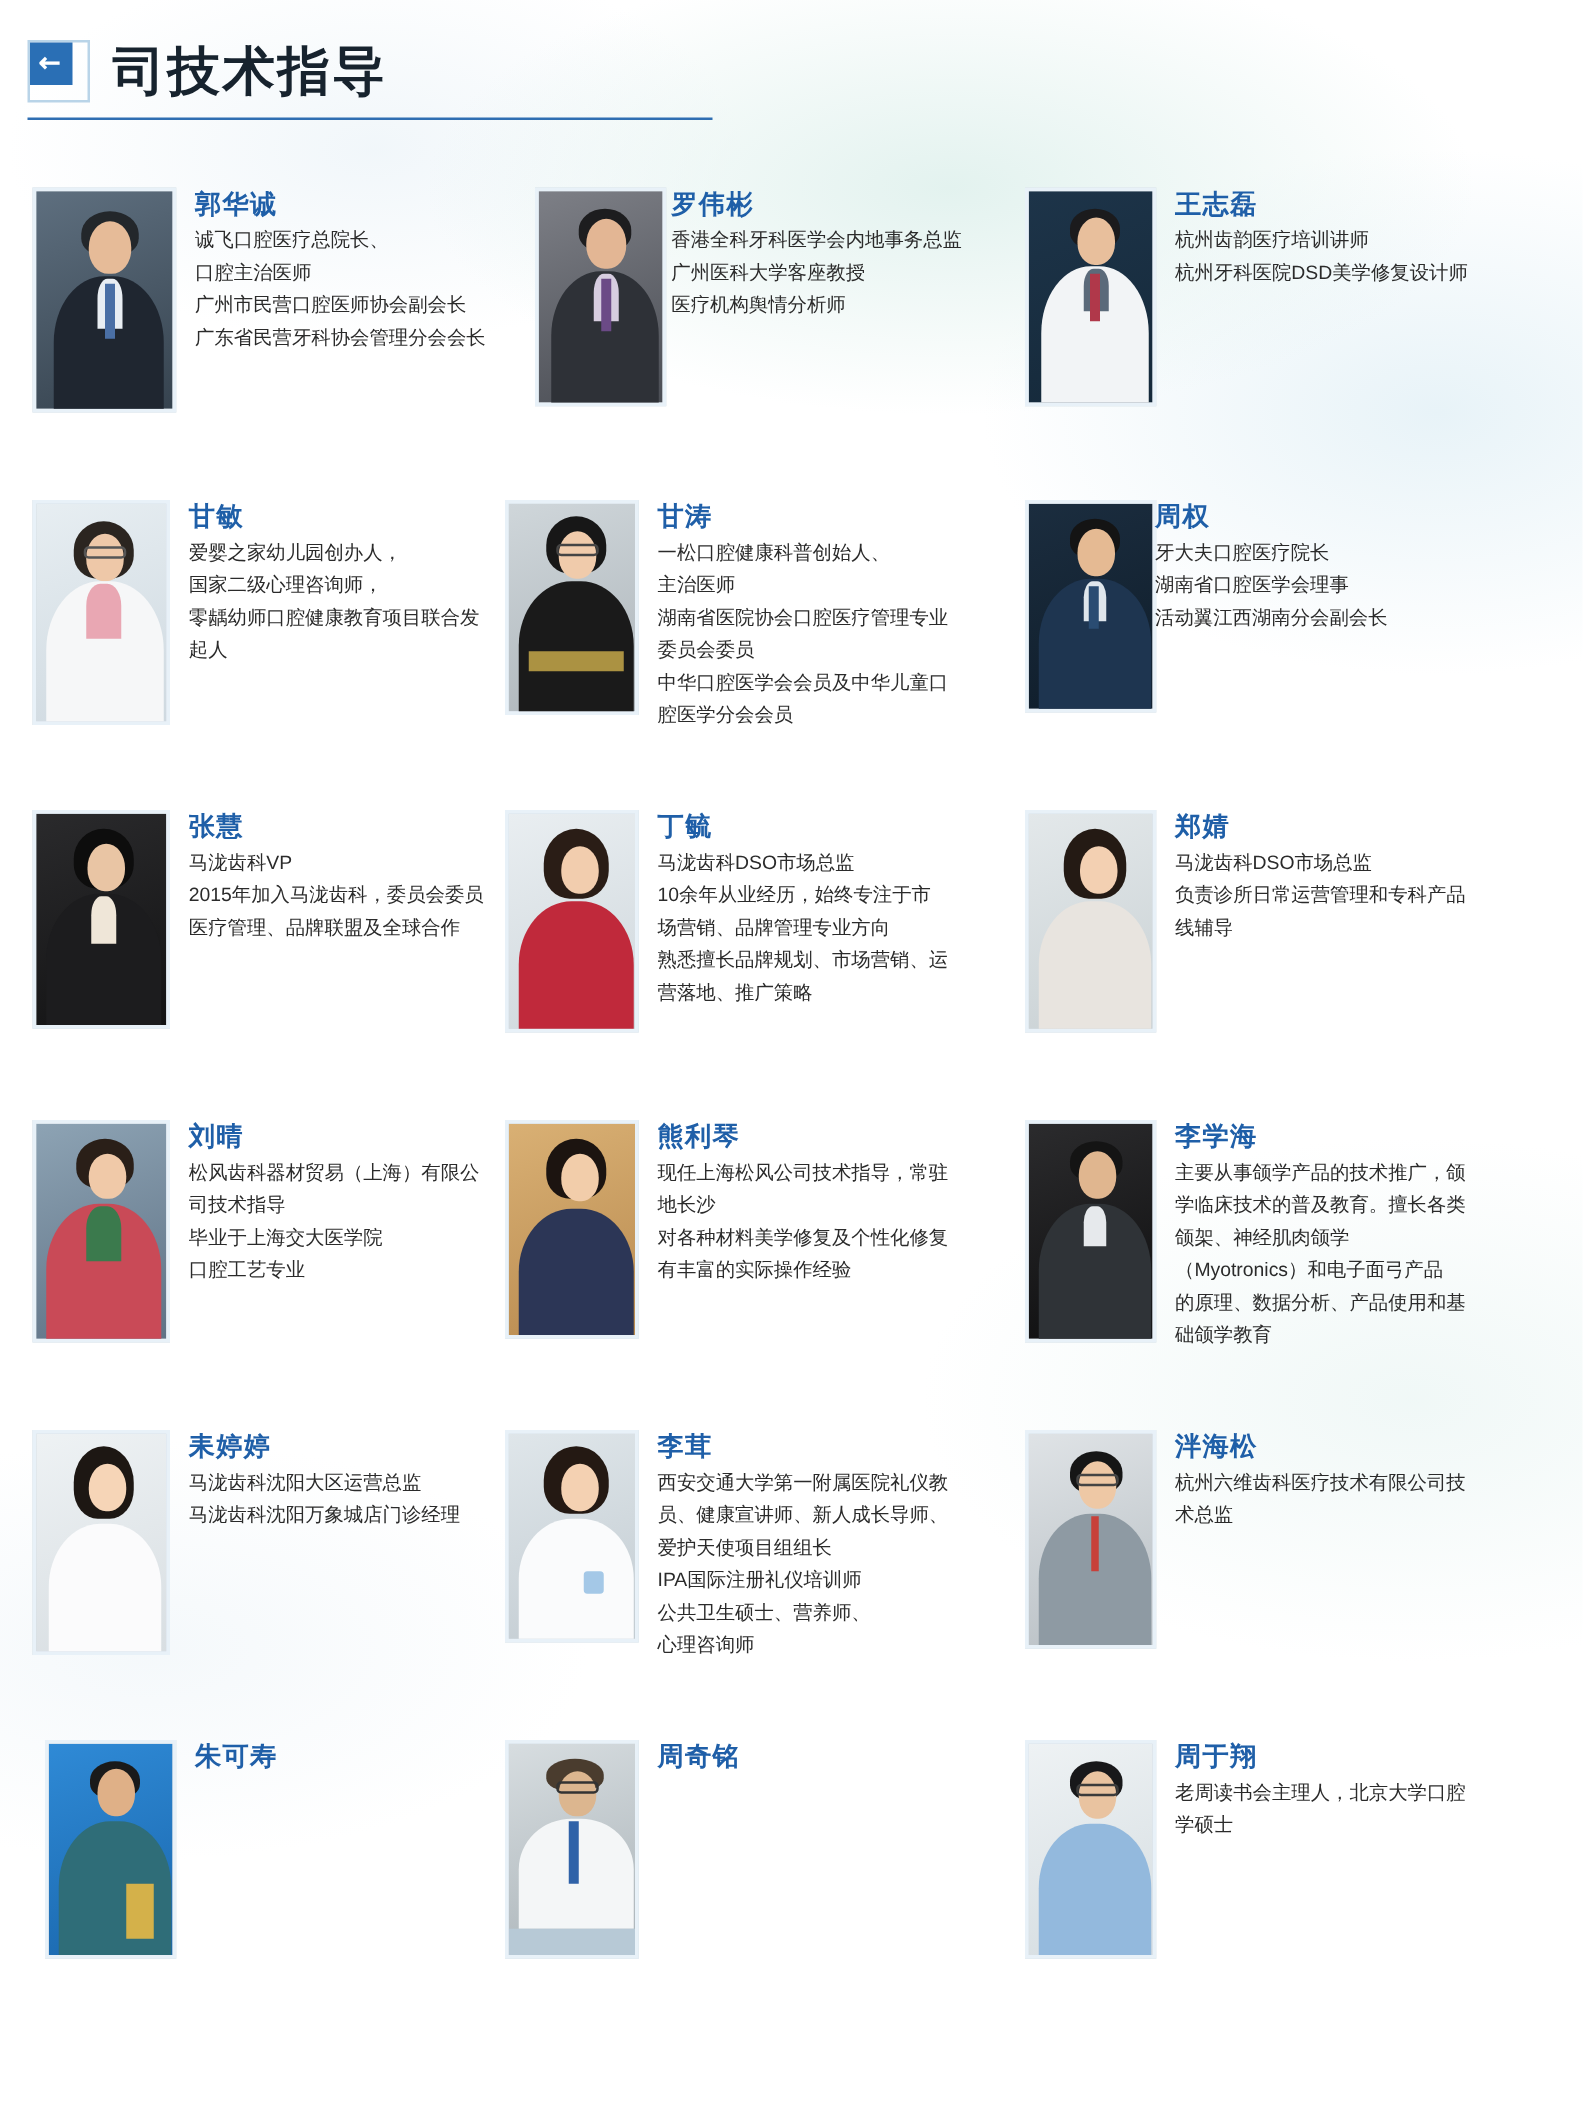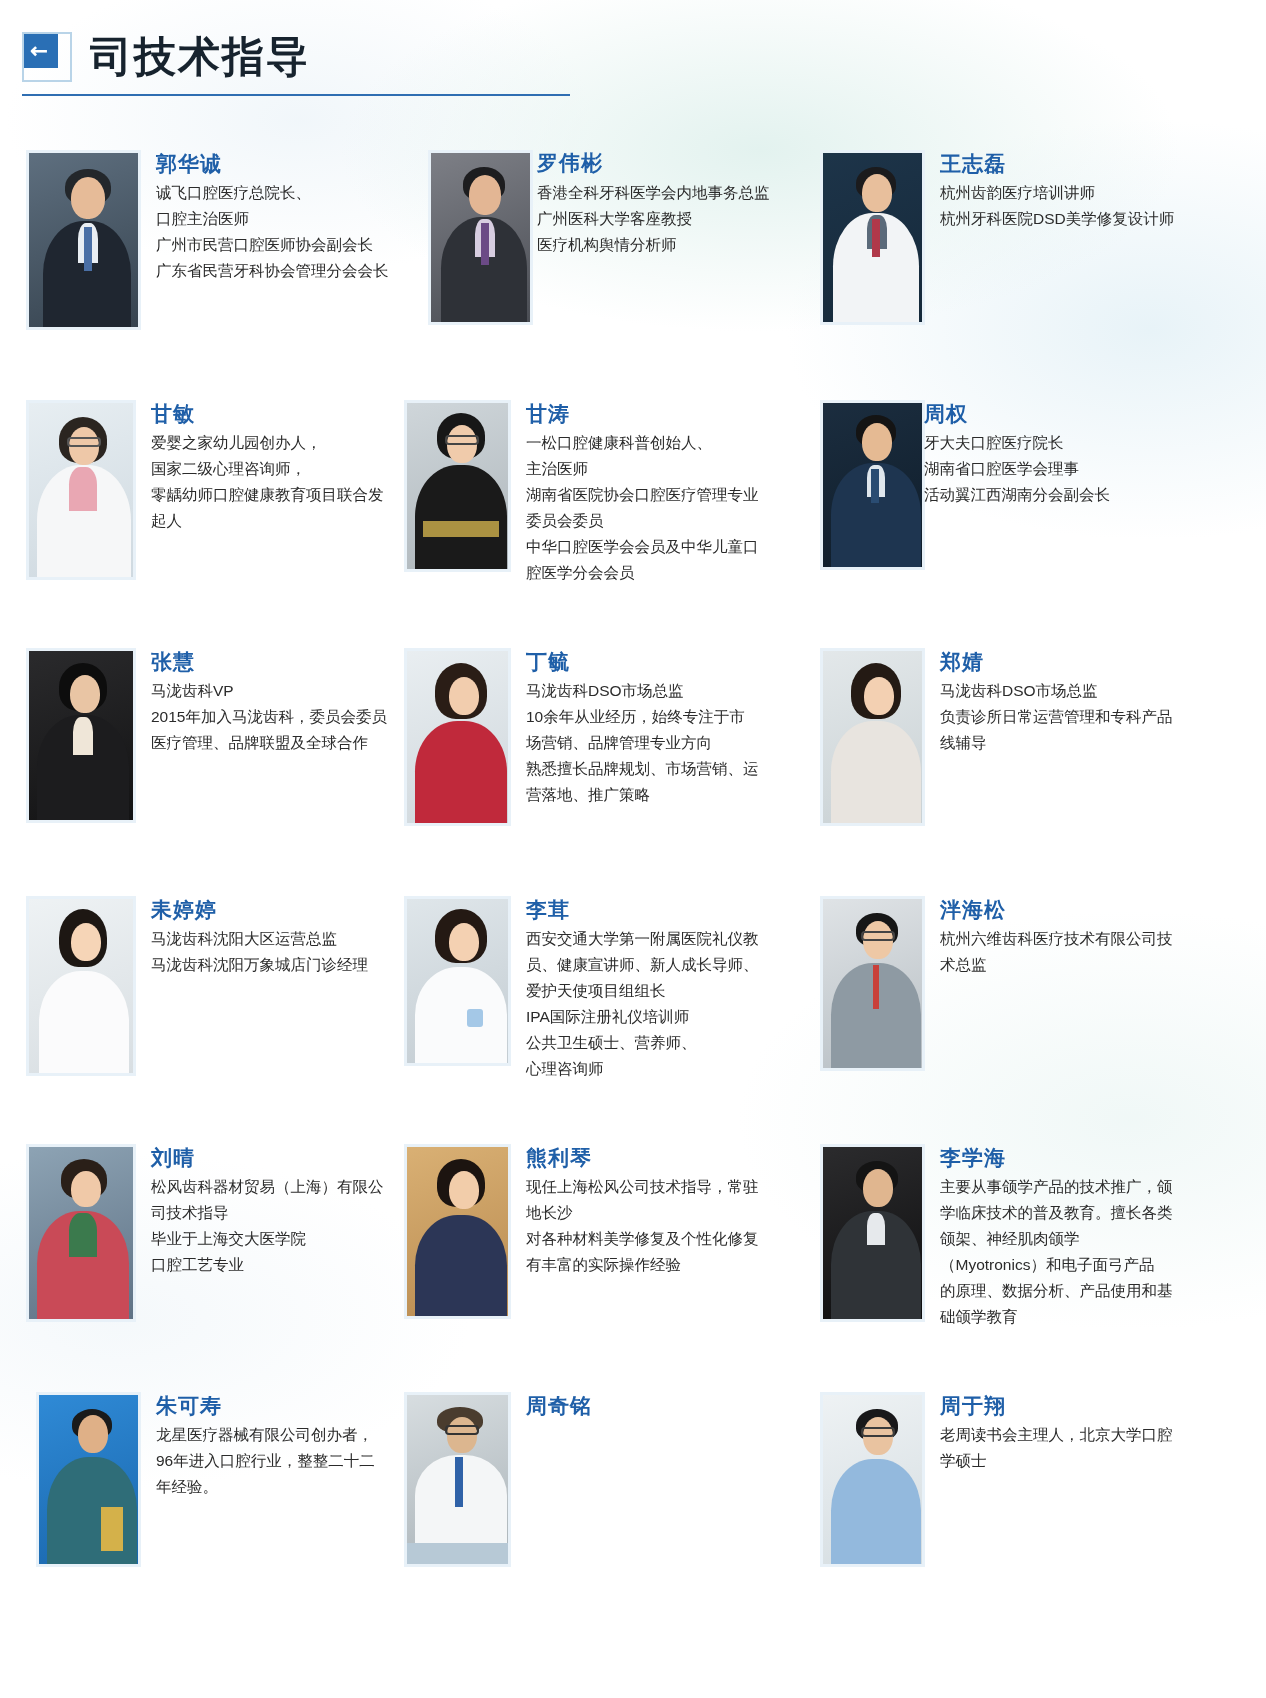--- a/index.html
+++ b/index.html
@@ -324,20 +324,75 @@
           <p class="desc">马泷齿科DSO市场总监
 负责诊所日常运营管理和专科产品
 线辅导</p>
         </div>
       </div>
     </div>
 
     <div class="row" style="height:248px;">
 
       <div class="card" style="left:26px; top:10px; width:380px;">
+        <div class="photo" style="left:0; top:0; width:110px; height:178px;">
+          <div class="p-bg" style="background:linear-gradient(160deg,#8da3b4,#5f7285);"></div>
+          <div class="p-hair" style="left:32px; top:12px; width:46px; height:40px; background:#2a1f18;"></div>
+          <div class="p-head" style="left:42px; top:24px; width:30px; height:36px; background:#f0c9a8;"></div>
+          <div class="p-body" style="left:8px; top:64px; width:92px; height:114px; background:#c94a57;"></div>
+          <div class="p-shirt" style="left:40px; top:66px; width:28px; height:44px; background:#3b7a4d;"></div>
+        </div>
+        <div class="card-text" style="left:125px; top:0; width:265px;">
+          <p class="name">刘晴</p>
+          <p class="desc">松风齿科器材贸易（上海）有限公
+司技术指导
+毕业于上海交大医学院
+口腔工艺专业</p>
+        </div>
+      </div>
+
+      <div class="card" style="left:404px; top:10px; width:400px;">
+        <div class="photo" style="left:0; top:0; width:107px; height:175px;">
+          <div class="p-bg" style="background:linear-gradient(160deg,#d9b074,#b98b50);"></div>
+          <div class="p-hair" style="left:30px; top:12px; width:48px; height:48px; background:#1c1410;"></div>
+          <div class="p-head" style="left:42px; top:24px; width:30px; height:38px; background:#f2cdaa;"></div>
+          <div class="p-body" style="left:8px; top:68px; width:92px; height:110px; background:#2c3656;"></div>
+        </div>
+        <div class="card-text" style="left:122px; top:0; width:278px;">
+          <p class="name">熊利琴</p>
+          <p class="desc">现任上海松风公司技术指导，常驻
+地长沙
+对各种材料美学修复及个性化修复
+有丰富的实际操作经验</p>
+        </div>
+      </div>
+
+      <div class="card" style="left:820px; top:10px; width:420px;">
+        <div class="photo" style="left:0; top:0; width:105px; height:178px;">
+          <div class="p-bg" style="background:linear-gradient(160deg,#2b2b2d,#0e0e0f);"></div>
+          <div class="p-hair" style="left:33px; top:14px; width:42px; height:32px; background:#141414;"></div>
+          <div class="p-head" style="left:40px; top:22px; width:30px; height:38px; background:#e0b68f;"></div>
+          <div class="p-body" style="left:8px; top:64px; width:90px; height:116px; background:#2f3337;"></div>
+          <div class="p-shirt" style="left:44px; top:66px; width:18px; height:32px; background:#e6e9ec;"></div>
+        </div>
+        <div class="card-text" style="left:120px; top:0; width:300px;">
+          <p class="name">李学海</p>
+          <p class="desc">主要从事颌学产品的技术推广，颌
+学临床技术的普及教育。擅长各类
+颌架、神经肌肉颌学
+（Myotronics）和电子面弓产品
+的原理、数据分析、产品使用和基
+础颌学教育</p>
+        </div>
+      </div>
+    </div>
+
+    <div class="row" style="height:248px;">
+
+      <div class="card" style="left:26px; top:10px; width:380px;">
         <div class="photo" style="left:0; top:0; width:110px; height:180px;">
           <div class="p-bg" style="background:linear-gradient(160deg,#eef2f4,#d8dee2);"></div>
           <div class="p-hair" style="left:30px; top:10px; width:48px; height:58px; background:#1d1713;"></div>
           <div class="p-head" style="left:42px; top:24px; width:30px; height:38px; background:#f6d5b7;"></div>
           <div class="p-body" style="left:10px; top:72px; width:90px; height:110px; background:#fbfbfc;"></div>
         </div>
         <div class="card-text" style="left:125px; top:0; width:265px;">
           <p class="name">耒婷婷</p>
           <p class="desc">马泷齿科沈阳大区运营总监
 马泷齿科沈阳万象城店门诊经理</p>
@@ -373,90 +428,32 @@
           <div style="position:absolute;left:50px;top:66px;width:6px;height:44px;background:#c8403a;"></div>
         </div>
         <div class="card-text" style="left:120px; top:0; width:300px;">
           <p class="name">泮海松</p>
           <p class="desc">杭州六维齿科医疗技术有限公司技
 术总监</p>
         </div>
       </div>
     </div>
 
-    <div class="row" style="height:248px;">
-
-      <div class="card" style="left:26px; top:10px; width:380px;">
-        <div class="photo" style="left:0; top:0; width:110px; height:178px;">
-          <div class="p-bg" style="background:linear-gradient(160deg,#8da3b4,#5f7285);"></div>
-          <div class="p-hair" style="left:32px; top:12px; width:46px; height:40px; background:#2a1f18;"></div>
-          <div class="p-head" style="left:42px; top:24px; width:30px; height:36px; background:#f0c9a8;"></div>
-          <div class="p-body" style="left:8px; top:64px; width:92px; height:114px; background:#c94a57;"></div>
-          <div class="p-shirt" style="left:40px; top:66px; width:28px; height:44px; background:#3b7a4d;"></div>
-        </div>
-        <div class="card-text" style="left:125px; top:0; width:265px;">
-          <p class="name">刘晴</p>
-          <p class="desc">松风齿科器材贸易（上海）有限公
-司技术指导
-毕业于上海交大医学院
-口腔工艺专业</p>
-        </div>
-      </div>
-
-      <div class="card" style="left:404px; top:10px; width:400px;">
-        <div class="photo" style="left:0; top:0; width:107px; height:175px;">
-          <div class="p-bg" style="background:linear-gradient(160deg,#d9b074,#b98b50);"></div>
-          <div class="p-hair" style="left:30px; top:12px; width:48px; height:48px; background:#1c1410;"></div>
-          <div class="p-head" style="left:42px; top:24px; width:30px; height:38px; background:#f2cdaa;"></div>
-          <div class="p-body" style="left:8px; top:68px; width:92px; height:110px; background:#2c3656;"></div>
-        </div>
-        <div class="card-text" style="left:122px; top:0; width:278px;">
-          <p class="name">熊利琴</p>
-          <p class="desc">现任上海松风公司技术指导，常驻
-地长沙
-对各种材料美学修复及个性化修复
-有丰富的实际操作经验</p>
-        </div>
-      </div>
-
-      <div class="card" style="left:820px; top:10px; width:420px;">
-        <div class="photo" style="left:0; top:0; width:105px; height:178px;">
-          <div class="p-bg" style="background:linear-gradient(160deg,#2b2b2d,#0e0e0f);"></div>
-          <div class="p-hair" style="left:33px; top:14px; width:42px; height:32px; background:#141414;"></div>
-          <div class="p-head" style="left:40px; top:22px; width:30px; height:38px; background:#e0b68f;"></div>
-          <div class="p-body" style="left:8px; top:64px; width:90px; height:116px; background:#2f3337;"></div>
-          <div class="p-shirt" style="left:44px; top:66px; width:18px; height:32px; background:#e6e9ec;"></div>
-        </div>
-        <div class="card-text" style="left:120px; top:0; width:300px;">
-          <p class="name">李学海</p>
-          <p class="desc">主要从事颌学产品的技术推广，颌
-学临床技术的普及教育。擅长各类
-颌架、神经肌肉颌学
-（Myotronics）和电子面弓产品
-的原理、数据分析、产品使用和基
-础颌学教育</p>
-        </div>
-      </div>
-    </div>
-
     <div class="row" style="height:260px;">
 
       <div class="card" style="left:36px; top:10px; width:380px;">
         <div class="photo" style="left:0; top:0; width:105px; height:175px;">
           <div class="p-bg" style="background:linear-gradient(160deg,#2f8ad6,#1a67ad);"></div>
           <div class="p-hair" style="left:33px; top:14px; width:40px; height:30px; background:#1a1a1a;"></div>
           <div class="p-head" style="left:39px; top:20px; width:30px; height:38px; background:#dfb087;"></div>
           <div class="p-body" style="left:8px; top:62px; width:90px; height:114px; background:#2f6d78;"></div>
           <div style="position:absolute;left:62px;top:112px;width:22px;height:44px;background:#d4b14a;"></div>
         </div>
         <div class="card-text" style="left:120px; top:0; width:270px;">
           <p class="name">朱可寿</p>
-          <p class="desc">龙星医疗器械有限公司创办者，
-96年进入口腔行业，整整二十二
-年经验。</p>
         </div>
       </div>
 
       <div class="card" style="left:404px; top:10px; width:400px;">
         <div class="photo" style="left:0; top:0; width:107px; height:175px;">
           <div class="p-bg" style="background:linear-gradient(160deg,#d7dde0,#aab3b8);"></div>
           <div class="p-hair" style="left:30px; top:12px; width:46px; height:26px; background:#4a3c2e;"></div>
           <div class="p-head" style="left:40px; top:22px; width:30px; height:36px; background:#dcb68f;"></div>
           <div style="position:absolute;left:38px;top:30px;width:34px;height:10px;border:2px solid #333;border-radius:4px;box-sizing:border-box;"></div>
           <div class="p-body" style="left:8px; top:60px; width:92px; height:88px; background:#f4f6f7;"></div>

